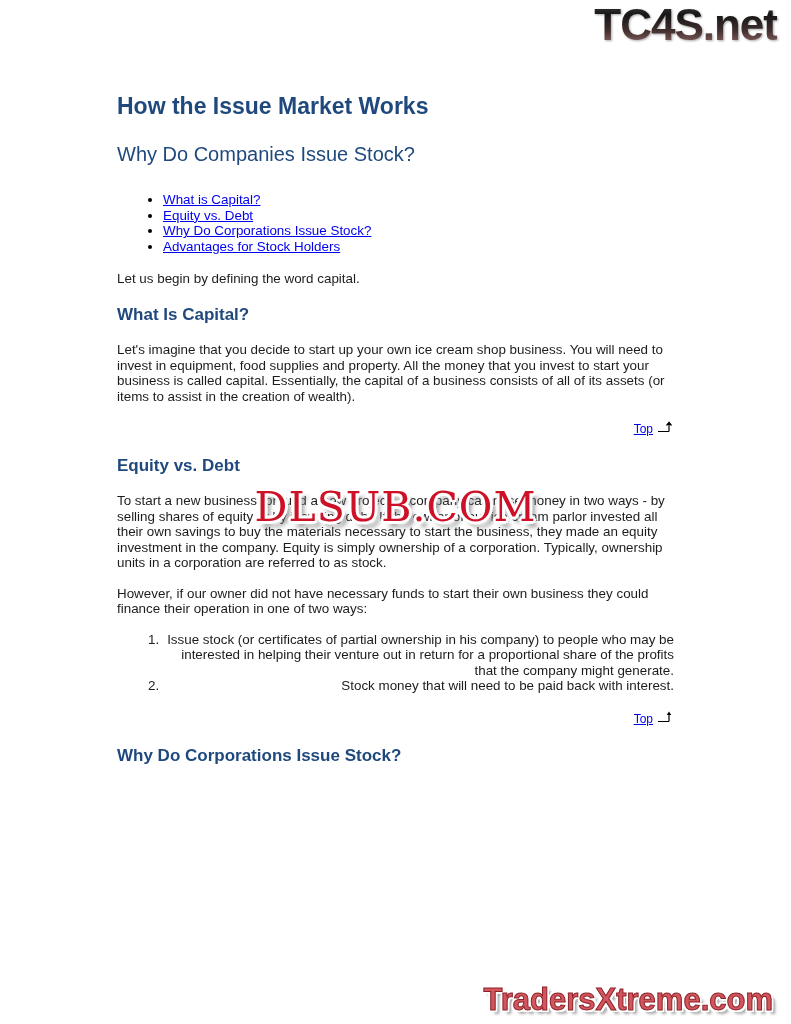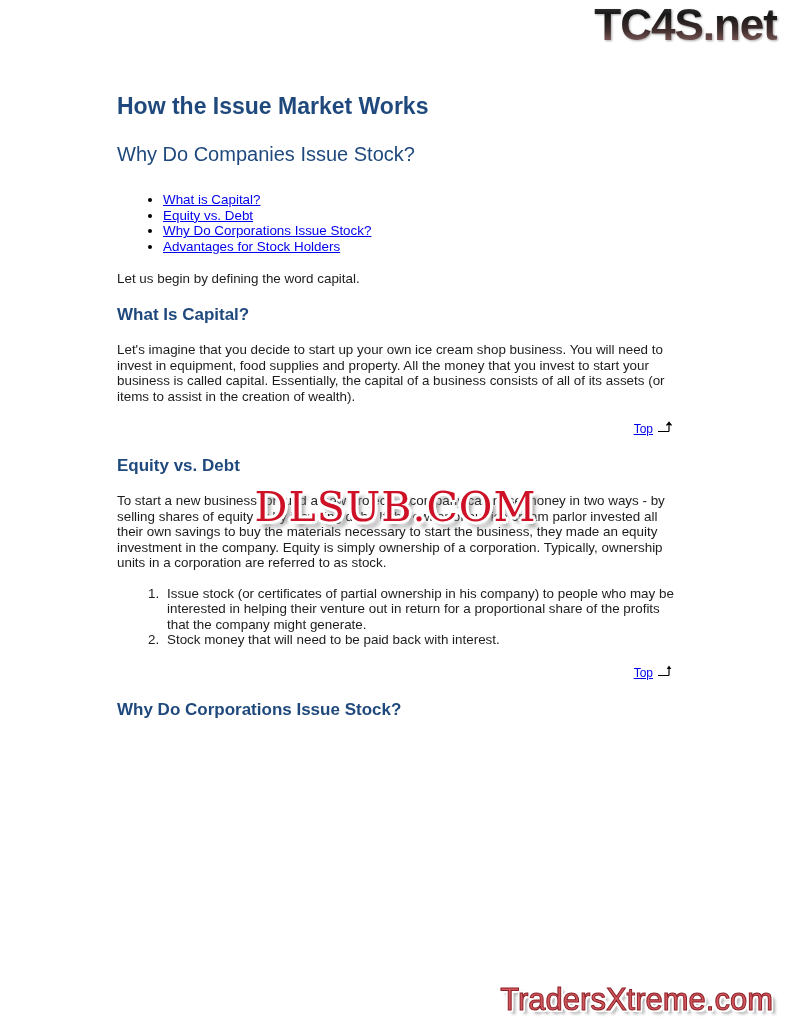--- a/index.html
+++ b/index.html
@@ -42,21 +42,21 @@
     font-size: 13.4px; line-height: 15.5px;
     margin: 0 0 15px 0;
   }
   ul.toc-list {
     margin: 0 0 16px 0; padding: 0 0 0 46px; list-style: disc;
   }
   ul.toc-list li {
     font-size: 13.4px; line-height: 15.7px; color: #000;
   }
   ol.num-list {
-    margin: 12px 0 16px 0; padding: 0 0 0 46px;
+    margin: 12px 0 16px 0; padding: 0 0 0 46px; text-align: right;
   }
   ol.num-list li {
     font-size: 13.4px; line-height: 15.5px; color: #1c1c1c;
     padding-left: 4px; margin: 0;
   }
   a.doc-link {
     color: #0000EE; text-decoration: underline; cursor: pointer;
   }
   .top-row {
     text-align: right; margin: 16px 0 2px 0;
@@ -75,21 +75,21 @@
       -3px 0 0 #fff, 3px 0 0 #fff, 0 -3px 0 #fff, 0 3px 0 #fff,
       -2px -2px 0 #fff, 2px -2px 0 #fff, -2px 2px 0 #fff, 2px 2px 0 #fff,
       5px 6px 4px rgba(120,120,120,0.8);
     white-space: nowrap;
     z-index: 5;
   }
 
   
   .brand-bottom {
     position: absolute; bottom: 6px; right: 18px;
-    font-size: 31px; font-weight: normal; letter-spacing: 0px;
+    font-size: 31px; font-weight: bold; letter-spacing: 0px;
     color: #d2565e;
     -webkit-text-stroke: 1px #8c2027;
     text-shadow:
       -2px 0 0 #fff, 2px 0 0 #fff, 0 -2px 0 #fff, 0 2px 0 #fff,
       -2px -2px 0 #fff, 2px -2px 0 #fff, -2px 2px 0 #fff, 2px 2px 0 #fff,
       4px 4px 3px rgba(140,140,140,0.8);
     white-space: nowrap;
   }
 </style>
 </head>
@@ -121,20 +121,21 @@
 
   <div class="top-row">
     <a class="doc-link">Top</a><span class="arrow"><svg width="17" height="13" viewBox="0 0 17 13">
           <path d="M1 11.5 H12 M12 11.5 V3.5 M9.5 5.5 L12 2.5 L14.5 5.5" stroke="#000" stroke-width="1.2" fill="none"></path>
           <path d="M12 1.5 L9.7 5 H14.3 Z" fill="#000"></path>
         </svg></span>
   </div>
 
   <h3 class="section-heading">Equity vs. Debt</h3>
   <p class="body-text">To start a new business (or fund a new project) a company can raise money in two ways - by selling shares of equity or by incurring debt. If the owner of our ice cream parlor invested all their own savings to buy the materials necessary to start the business, they made an equity investment in the company. Equity is simply ownership of a corporation. Typically, ownership units in a corporation are referred to as stock.</p>
+  <p class="body-text">However, if our owner did not have necessary funds to start their own business they could finance their operation in one of two ways:</p>
 
   <ol class="num-list">
     <li>Issue stock (or certificates of partial ownership in his company) to people who may be interested in helping their venture out in return for a proportional share of the profits that the company might generate.</li>
     <li>Stock money that will need to be paid back with interest.</li>
   </ol>
 
 
   <div class="top-row">
     <a class="doc-link">Top</a><span class="arrow"><svg width="17" height="13" viewBox="0 0 17 13">
           <path d="M1 11.5 H12 M12 11.5 V3.5" stroke="#000" stroke-width="1.2" fill="none"></path>

